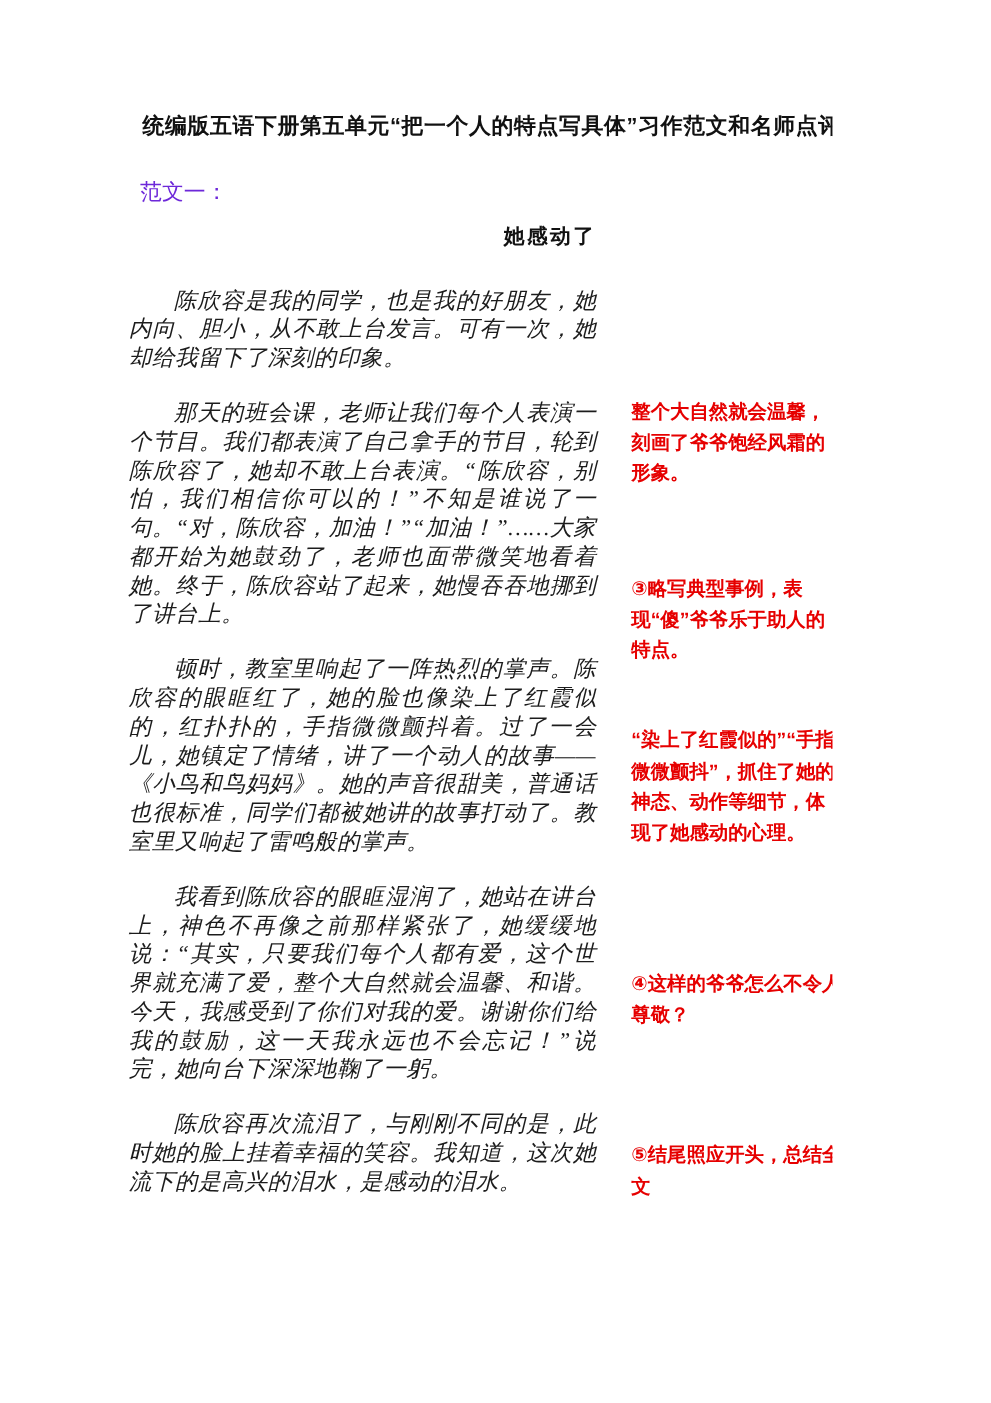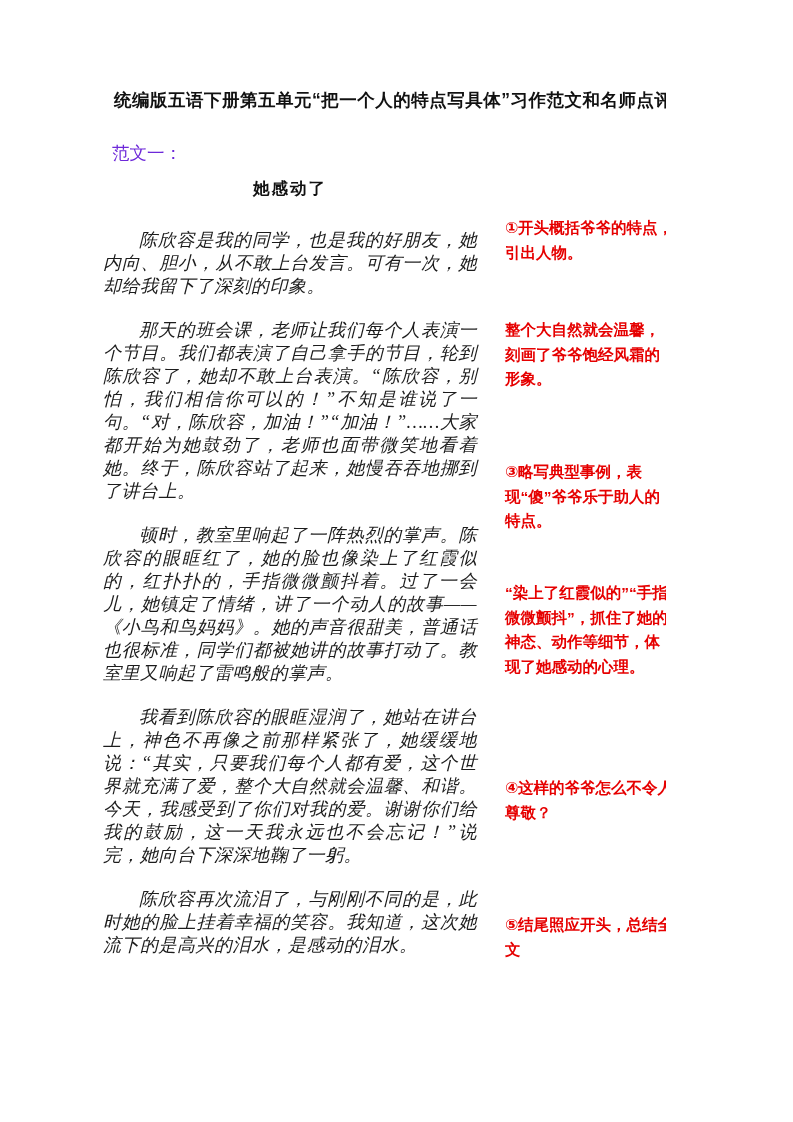--- a/index.html
+++ b/index.html
@@ -37,21 +37,21 @@
     font-size: 17.5px;
     color: #6d28d9;
   }
   .essay {
     position: absolute;
     left: 103px;
     top: 178px;
     width: 374px;
   }
   .essay-title {
-    text-align: center;
+    text-align: right;
     font-family: "Liberation Sans", "DejaVu Sans", sans-serif;
     font-weight: bold;
     font-size: 16.5px;
     margin: 0 0 29px 0;
     color: #111111;
     letter-spacing: 2px;
   }
   .essay p {
     margin: 0 0 21px 0;
     font-size: 18px;
@@ -105,21 +105,20 @@
 
     <p>顿时，教室里响起了一阵热烈的掌声。陈欣容的眼眶红了，她的脸也像染上了红霞似的，红扑扑的，手指微微颤抖着。过了一会儿，她镇定了情绪，讲了一个动人的故事——《小鸟和鸟妈妈》。她的声音很甜美，普通话也很标准，同学们都被她讲的故事打动了。教室里又响起了雷鸣般的掌声。</p>
 
     <p>我看到陈欣容的眼眶湿润了，她站在讲台上，神色不再像之前那样紧张了，她缓缓地说：“其实，只要我们每个人都有爱，这个世界就充满了爱，整个大自然就会温馨、和谐。今天，我感受到了你们对我的爱。谢谢你们给我的鼓励，这一天我永远也不会忘记！”说完，她向台下深深地鞠了一躬。</p>
 
 
     <p>陈欣容再次流泪了，与刚刚不同的是，此时她的脸上挂着幸福的笑容。我知道，这次她流下的是高兴的泪水，是感动的泪水。</p>
   </div>
 
   <div class="annotations">
-    <div class="note note-1">①开头概括爷爷的特点，引出人物。</div>
 
     <div class="note note-2">整个大自然就会温馨，刻画了爷爷饱经风霜的形象。</div>
 
     <div class="note note-3">③略写典型事例，表现“傻”爷爷乐于助人的特点。</div>
 
     <div class="note note-4">“染上了红霞似的”“手指微微颤抖”，抓住了她的神态、动作等细节，体现了她感动的心理。</div>
 
     <div class="note note-5">④这样的爷爷怎么不令人尊敬？</div>
 
     <div class="note note-6">⑤结尾照应开头，总结全文</div>

